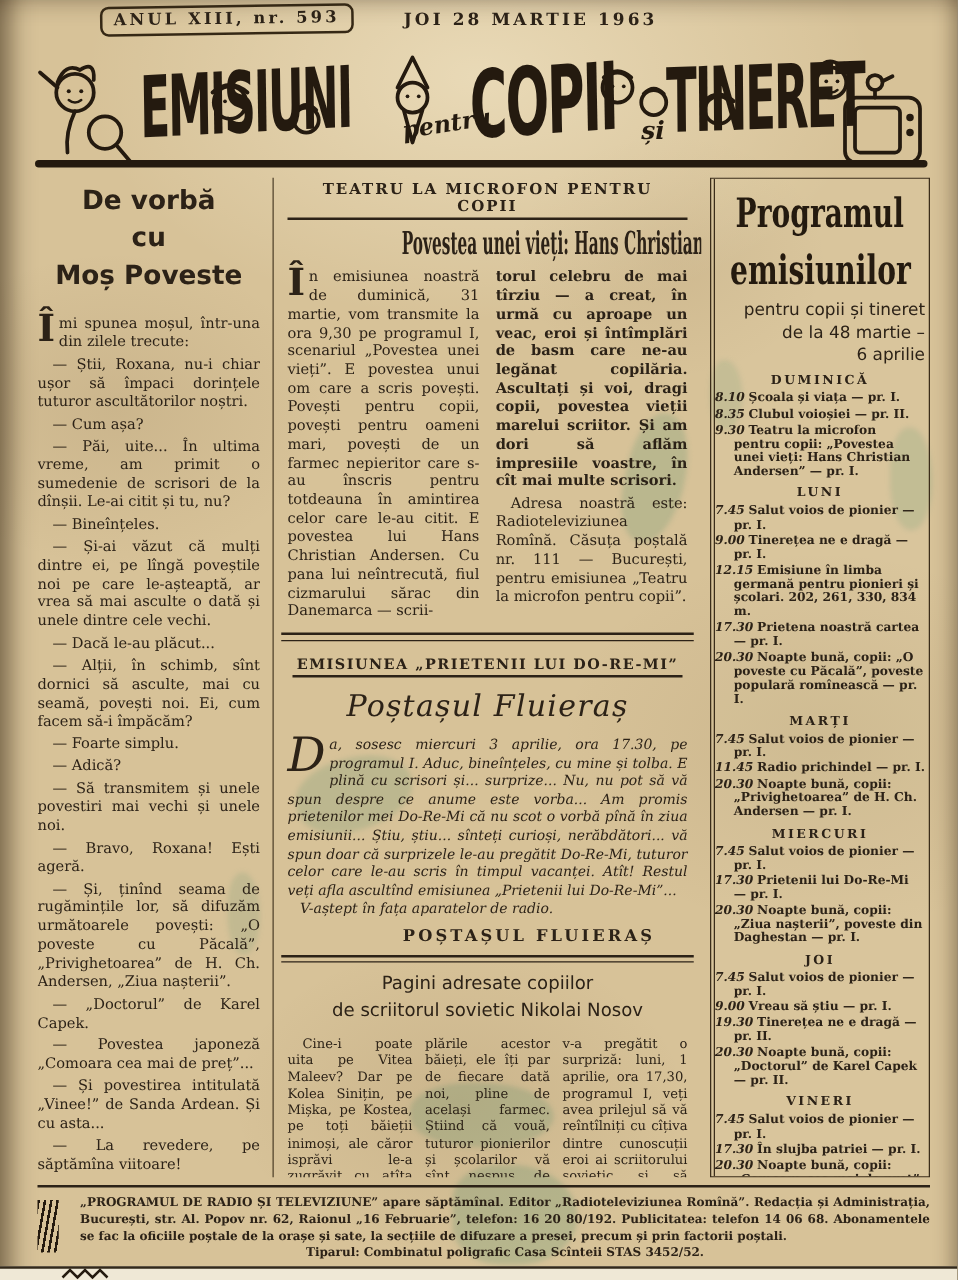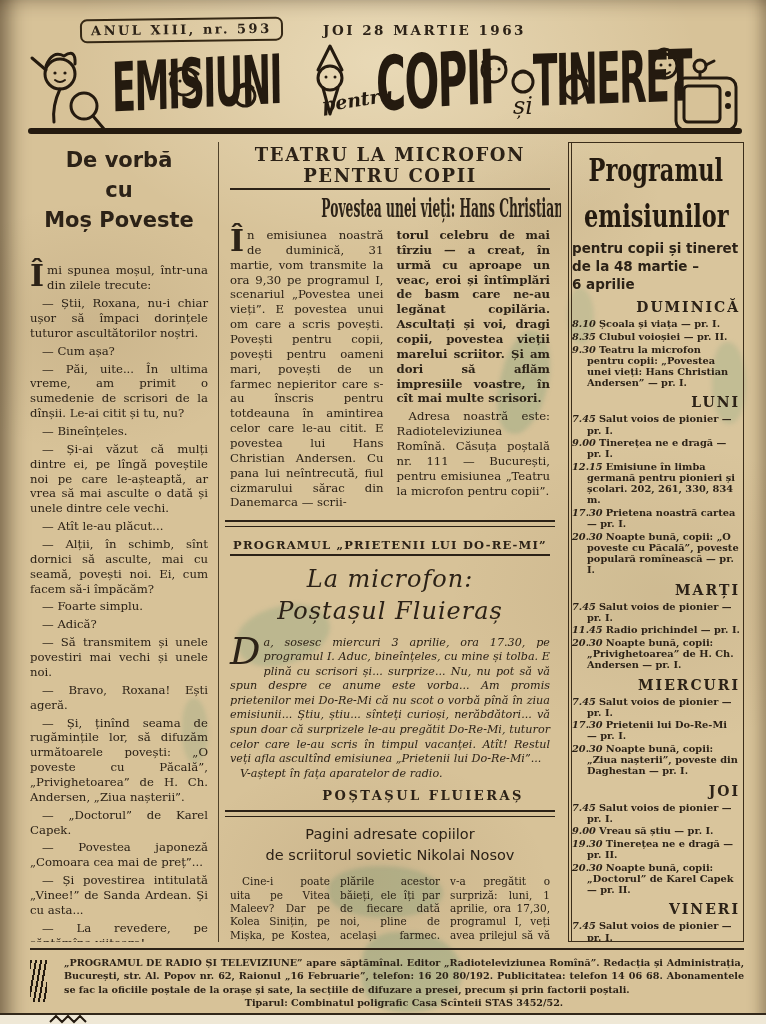--- a/index.html
+++ b/index.html
@@ -8,50 +8,50 @@
     background:
       radial-gradient(420px 260px at 50% 6%, rgba(255,246,220,.45), transparent 75%),
       radial-gradient(240px 180px at 12% 32%, rgba(96,68,36,.10), transparent 70%),
       radial-gradient(300px 220px at 86% 58%, rgba(96,68,36,.09), transparent 70%),
       radial-gradient(260px 180px at 48% 86%, rgba(96,68,36,.10), transparent 70%),
       radial-gradient(180px 140px at 70% 20%, rgba(96,68,36,.07), transparent 70%),
       #d7c298;
     box-shadow:inset 26px 0 20px -18px rgba(40,25,10,.55), inset -16px 0 14px -11px rgba(40,25,10,.35),
       inset 0 18px 16px -14px rgba(40,25,10,.25);}
   
-  .topbar{position:absolute;top:18px;left:36px;right:30px;height:30px;padding-left:44px;}
+  .topbar{position:absolute;top:4px;left:36px;right:30px;height:30px;padding-left:44px;}
   .anul{display:inline-block;border:2px solid #352815;border-radius:7px;padding:2px 9px 3px;
     font-weight:700;font-size:13px;letter-spacing:2.5px;transform:rotate(-.8deg);}
   .date{position:absolute;left:287px;top:4px;font-weight:700;font-size:13.5px;letter-spacing:2.5px;}
   
   .masthead{position:absolute;top:36px;left:24px;right:24px;height:106px;}
   .doodles{position:absolute;left:0;top:0;width:718px;height:104px;}
   .w{position:absolute;font-family:"DejaVu Sans",sans-serif;font-weight:900;color:#241a0f;
     letter-spacing:-2px;transform-origin:left center;white-space:nowrap;}
   .w-emisiuni{left:88px;top:26px;font-size:44px;transform:scale(.80,1.55) rotate(-1.5deg);}
   .w-pentru{left:298px;top:58px;font-size:19px;font-weight:700;font-style:italic;letter-spacing:0;
     font-family:"DejaVu Serif",serif;transform:rotate(-9deg);}
   .w-copii{left:352px;top:20px;font-size:50px;transform:scale(.82,1.5) rotate(-2deg);}
-  .w-si{left:489px;top:56px;font-size:24px;font-weight:400;font-style:italic;letter-spacing:0;
+  .w-si{left:489px;top:56px;font-size:20px;font-weight:700;font-style:italic;letter-spacing:0;
     font-family:"DejaVu Serif",serif;}
   .w-tineret{left:509px;top:18px;font-size:46px;transform:scale(.78,1.55) rotate(-1deg);}
   .thick-rule{position:absolute;top:128px;left:28px;right:24px;height:6px;background:#241a0f;border-radius:3px;}
   
   .columns{position:absolute;top:142px;left:30px;right:22px;bottom:82px;display:flex;overflow:hidden;}
   .col-left{width:178px;flex:none;padding-right:10px;border-right:1.2px solid rgba(45,32,14,.8);overflow:hidden;}
-  .lefttitle{margin:4px 0 28px;}
+  .lefttitle{margin:4px 0 16px;}
   .lt{font-family:"DejaVu Sans",sans-serif;font-weight:700;font-size:21px;text-align:center;line-height:1.42;}
   .para{font-size:11.7px;line-height:1.27;text-align:justify;margin:0 0 3px;text-indent:12px;}
   .dcap{text-indent:0;}
   .dropcap{float:left;font-size:30px;line-height:25px;font-weight:700;padding-right:3px;}
   .dropcap.it{font-style:italic;font-size:38px;line-height:30px;font-weight:500;}
   
   .col-mid{flex:1;padding:0 11px;overflow:hidden;}
   .kwrap{text-align:center;margin:2px 0 7px;}
-  .kicker{display:inline-block;font-weight:700;font-size:18px;letter-spacing:1.6px;
+  .kicker{display:inline-block;font-weight:700;font-size:12px;letter-spacing:1.6px;
     border-bottom:2.5px solid #2c2217;padding:0 3px 2px;}
   .kicker.small{font-size:11.5px;letter-spacing:1.2px;border-bottom-width:2px;}
   .h1wrap{display:flex;margin:0 0 8px;}
   .headline1{font-weight:700;font-size:19.5px;white-space:nowrap;transform:scale(.63,1.3);transform-origin:center;}
   .twocol{display:flex;gap:13px;}
   .tc{flex:1;}
   .ind{text-indent:12px;}
   .drule{border-top:2.2px solid #2c2217;border-bottom:1.3px solid #2c2217;height:3.5px;margin:7px -5px;}
   .h2line{font-style:italic;font-size:24px;text-align:center;line-height:1.35;letter-spacing:1px;}
   .micro-body{margin-top:8px;}
@@ -63,22 +63,22 @@
   .threecol{display:flex;gap:10px;margin-top:8px;}
   .tc3{flex:1;}
   .tc3 .para{font-size:10.5px;line-height:1.27;}
   
   .program{width:168px;flex:none;border:1.2px solid #3b2d1a;position:relative;padding:6px 3px;
     margin-left:7px;overflow:hidden;background:rgba(255,248,225,.06);}
   .program::before{content:"";position:absolute;left:2px;top:0;bottom:0;border-left:1px solid #3b2d1a;}
   .ptwrap{display:flex;justify-content:center;}
   .ptitle{font-weight:700;font-size:25px;white-space:nowrap;transform:scale(.9,1.3);transform-origin:center;
     line-height:1.1;margin:8px 0 10px;color:#241a0f;}
-  .psub{font-family:"DejaVu Sans",sans-serif;font-weight:700;font-size:13.5px;text-align:left;line-height:1.32;}
-  .day{font-size:14px;font-weight:700;text-align:right;letter-spacing:2px;margin:6px 0 3px;}
+  .psub{font-family:"DejaVu Sans",sans-serif;font-weight:400;font-size:13.5px;text-align:right;line-height:1.32;}
+  .day{font-size:10px;font-weight:700;text-align:center;letter-spacing:2px;margin:6px 0 3px;}
   .entry{font-size:9.8px;font-weight:700;line-height:1.14;margin:0 0 1.5px;padding-left:15px;text-indent:-15px;}
   .entry .t{margin-right:3px;font-style:italic;}
   
   .footer{position:absolute;left:30px;right:22px;bottom:14px;border-top:2px solid #2c2217;padding:6px 0 0 34px;}
   .hatch{position:absolute;left:0;top:10px;width:17px;height:42px;
     background:repeating-linear-gradient(100deg,#241a0f 0 2px,transparent 2px 5px);}
   .fline{font-size:9.6px;font-weight:700;line-height:1.42;text-align:justify;margin:0;}
   .fline.center{text-align:center;}
   .bottom-edge{position:absolute;left:0;right:0;bottom:0;height:9px;background:#efe8d6;
     border-top:2px solid #32281a;}
@@ -178,21 +178,21 @@
         <div class="lt">De vorbă</div>
         <div class="lt">cu</div>
         <div class="lt">Moș Poveste</div>
       </div>
       <p class="para dcap"><span class="dropcap">Î</span><span>mi spunea moșul, într-una din zilele trecute:</span></p>
       <p class="para">— Știi, Roxana, nu-i chiar ușor să împaci dorințele tuturor ascultătorilor noștri.</p>
       <p class="para">— Cum așa?</p>
       <p class="para">— Păi, uite... În ultima vreme, am primit o sumedenie de scrisori de la dînșii. Le-ai citit și tu, nu?</p>
       <p class="para">— Bineînțeles.</p>
       <p class="para">— Și-ai văzut că mulți dintre ei, pe lîngă poveștile noi pe care le-așteaptă, ar vrea să mai asculte o dată și unele dintre cele vechi.</p>
-      <p class="para">— Atît le-au plăcut...</p>
+      <p class="para">— Dacă le-au plăcut...</p>
       <p class="para">— Alții, în schimb, sînt dornici să asculte, mai cu seamă, povești noi. Ei, cum facem să-i împăcăm?</p>
       <p class="para">— Foarte simplu.</p>
       <p class="para">— Adică?</p>
       <p class="para">— Să transmitem și unele povestiri mai vechi și unele noi.</p>
       <p class="para">— Bravo, Roxana! Ești ageră.</p>
       <p class="para">— Și, ținînd seama de rugămințile lor, să difuzăm următoarele povești: „O poveste cu Păcală”, „Privighetoarea” de H. Ch. Andersen, „Ziua nașterii”.</p>
       <p class="para">— „Doctorul” de Karel Capek.</p>
       <p class="para">— Povestea japoneză „Comoara cea mai de preț”...</p>
       <p class="para">— Și povestirea intitulată „Vinee!” de Sanda Ardean. Și cu asta...</p>
       <p class="para">— La revedere, pe săptămîna viitoare!</p>
@@ -212,22 +212,21 @@
           <div class="tc">
             <p class="para" style="text-indent:0;font-weight:bold;">torul celebru de mai tîrziu — a creat, în urmă cu aproape un veac, eroi și întîmplări de basm care ne-au legănat copilăria. Ascultați și voi, dragi copii, povestea vieții marelui scriitor. Și am dori să aflăm impresiile voastre, în cît mai multe scrisori.</p>
             <p class="para ind">Adresa noastră este: Radioteleviziunea Romînă. Căsuța poștală nr. 111 — București, pentru emisiunea „Teatru la microfon pentru copii”.</p>
           </div>
         </div>
       </div>
 
       <div class="drule"></div>
 
       <div>
-        <div class="kwrap"><span class="kicker small">PROGRAMUL „PRIETENII LUI DO-RE-MI”</span></div>
-        <div class="h2line">La microfon:</div>
+        <div class="kwrap"><span class="kicker small">EMISIUNEA „PRIETENII LUI DO-RE-MI”</span></div>
         <div class="h2line">Poștașul Fluieraș</div>
         <div class="micro-body">
           <p class="ipara"><span class="dropcap it">D</span><span>a, sosesc miercuri 3 aprilie, ora 17.30, pe programul I. Aduc, bineînțeles, cu mine și tolba. E plină cu scrisori și... surprize... Nu, nu pot să vă spun despre ce anume este vorba... Am promis prietenilor mei Do-Re-Mi că nu scot o vorbă pînă în ziua emisiunii... Știu, știu... sînteți curioși, nerăbdători... vă spun doar că surprizele le-au pregătit Do-Re-Mi, tuturor celor care le-au scris în timpul vacanței. Atît! Restul veți afla ascultînd emisiunea „Prietenii lui Do-Re-Mi”...</span></p>
           <p class="ipara ind2">V-aștept în fața aparatelor de radio.</p>
         </div>
         <div class="sig">POȘTAȘUL FLUIERAȘ</div>
       </div>
 
       <div class="drule"></div>
 

